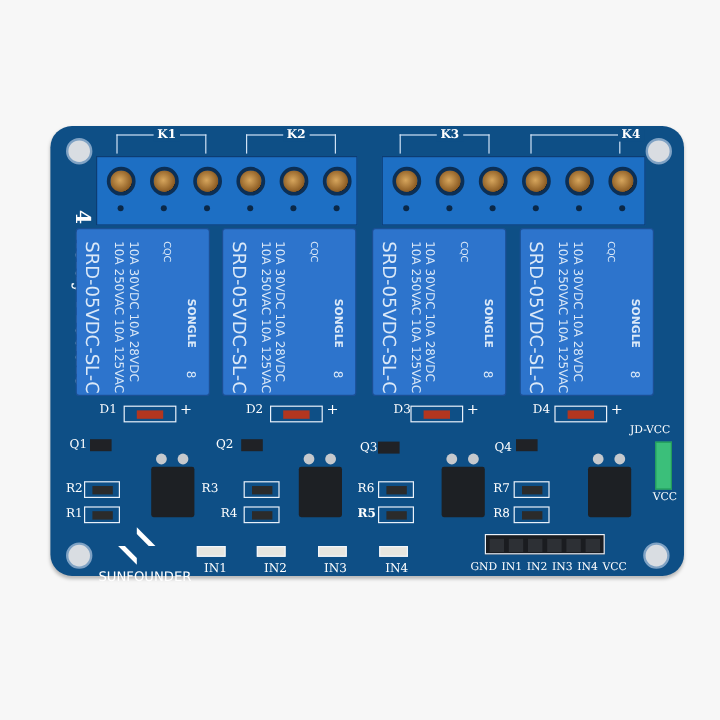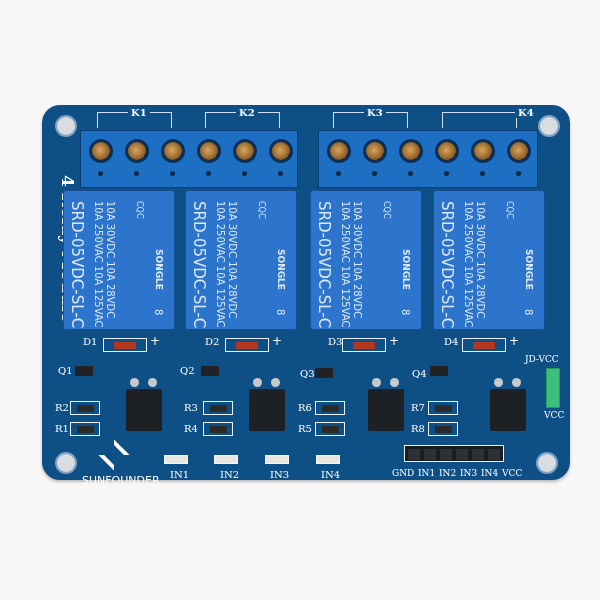--- a/index.html
+++ b/index.html
@@ -165,34 +165,34 @@
 
 <div class="silk" style="left:55px;top:402px;">R2</div>
 <div class="resistor" style="left:70px;top:401px;">
     <div class="resistor-body"></div>
   </div>
 <div class="silk" style="left:55px;top:423px;">R1</div>
 <div class="resistor" style="left:70px;top:422px;">
     <div class="resistor-body"></div>
   </div>
 
-<div class="silk" style="left:184px;top:402px;">R3</div>
+<div class="silk" style="left:168px;top:402px;">R3</div>
 <div class="resistor" style="left:203px;top:401px;">
     <div class="resistor-body"></div>
   </div>
 <div class="silk" style="left:184px;top:423px;">R4</div>
 <div class="resistor" style="left:203px;top:422px;">
     <div class="resistor-body"></div>
   </div>
 
 <div class="silk" style="left:298px;top:402px;">R6</div>
 <div class="resistor" style="left:315px;top:401px;">
     <div class="resistor-body"></div>
   </div>
-<div class="silk" style="left:298px;top:423px;">R5</div>
+<div class="silk" style="left:298px;top:423px;font-weight:bold;">R5</div>
 <div class="resistor" style="left:315px;top:422px;">
     <div class="resistor-body"></div>
   </div>
 
 <div class="silk" style="left:411px;top:402px;">R7</div>
 <div class="resistor" style="left:428px;top:401px;">
     <div class="resistor-body"></div>
   </div>
 <div class="silk" style="left:411px;top:423px;">R8</div>
 <div class="resistor" style="left:428px;top:422px;">

